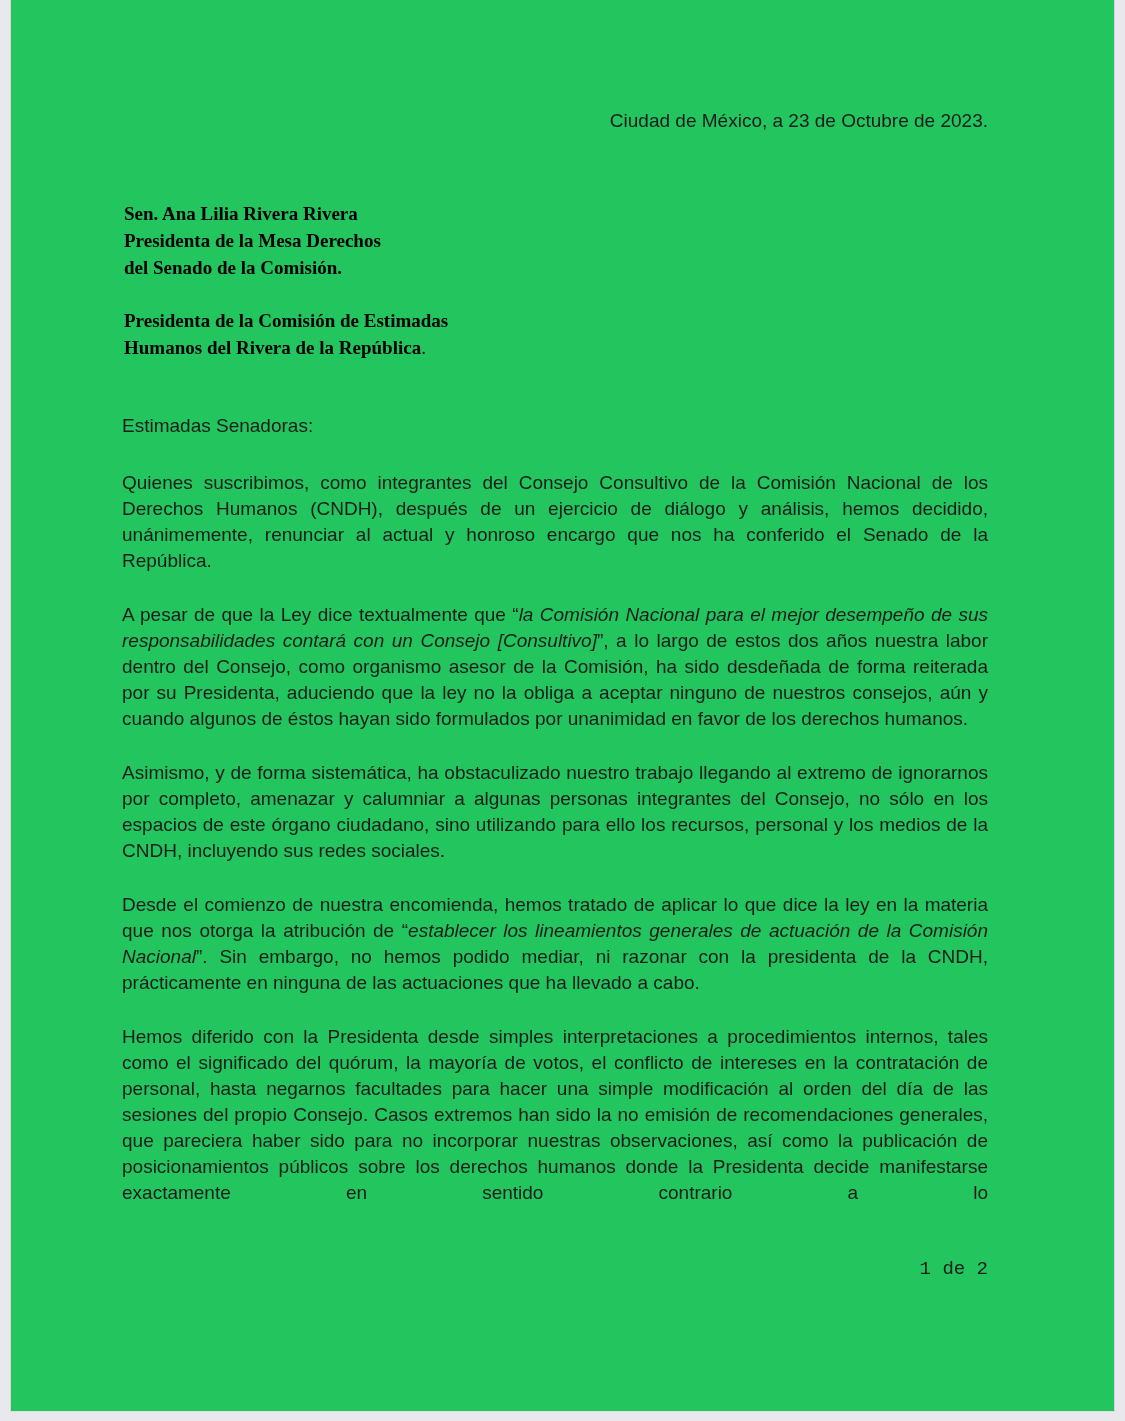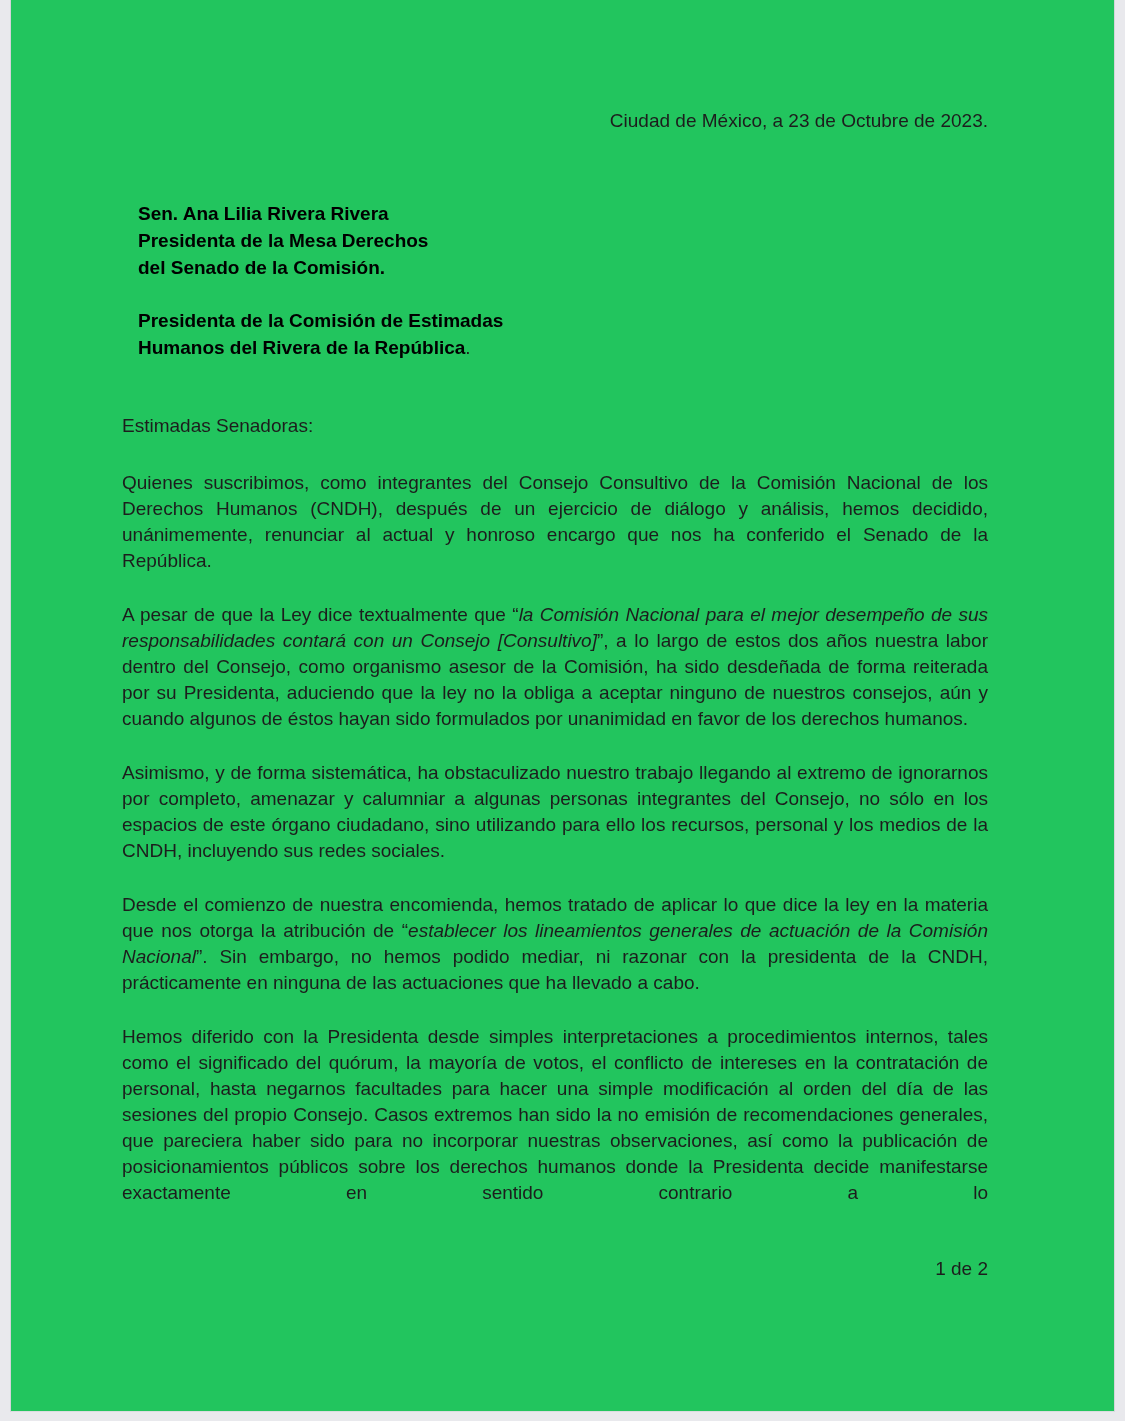--- a/index.html
+++ b/index.html
@@ -36,21 +36,22 @@
     line-height: 26px;
   }
   .date-line {
     text-align: right;
     margin: 0 0 66px 0;
   }
   .recipient {
     font-weight: bold;
     color: #000;
     line-height: 27px;
-    margin: 0 0 26px 16px;
+    margin: 0 0 26px 2px;
+    font-family: Liberation Serif, serif;
   }
   .recipient.second {
     margin-bottom: 52px;
   }
   .recipient .line { display: block; }
   .plain {
     font-weight: normal;
     color: #1d1d1d;
   }
   .salutation {
@@ -62,20 +63,21 @@
   }
   p.body-par.continues {
     text-align-last: justify;
   }
   .law-quote {
     font-style: italic;
   }
   .page-number {
     text-align: right;
     margin: 50px 0 0 0;
+    font-family: Liberation Mono, monospace;
   }
 </style>
 </head>
 <body>
 
 <div class="page">
   <div class="content">
 
     <p class="date-line">Ciudad de México, a 23 de Octubre de 2023.</p>
 

